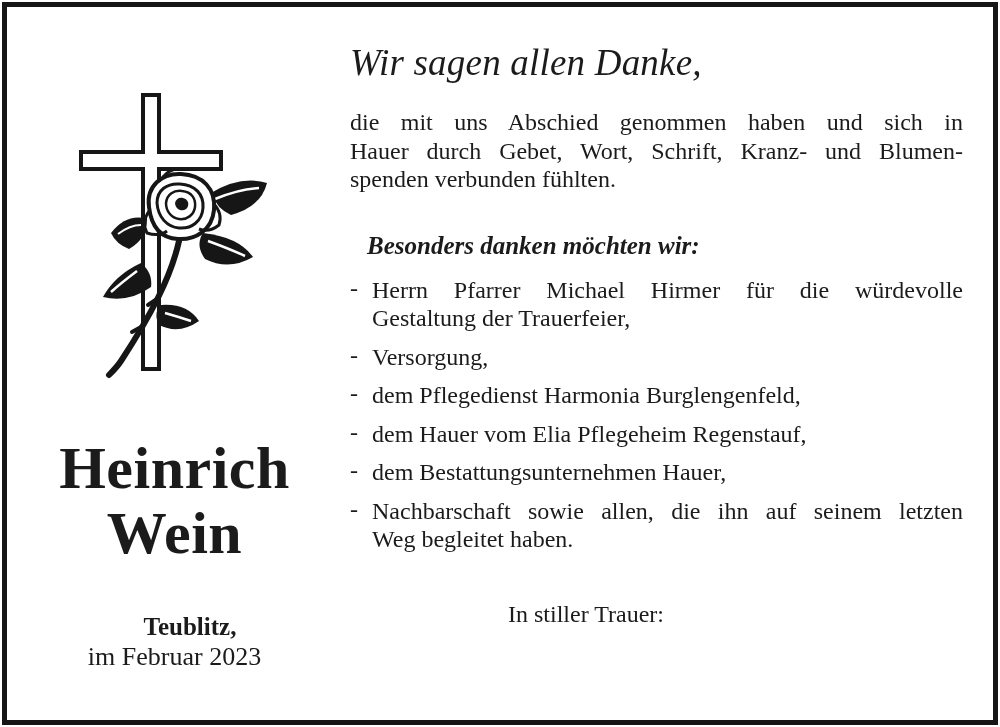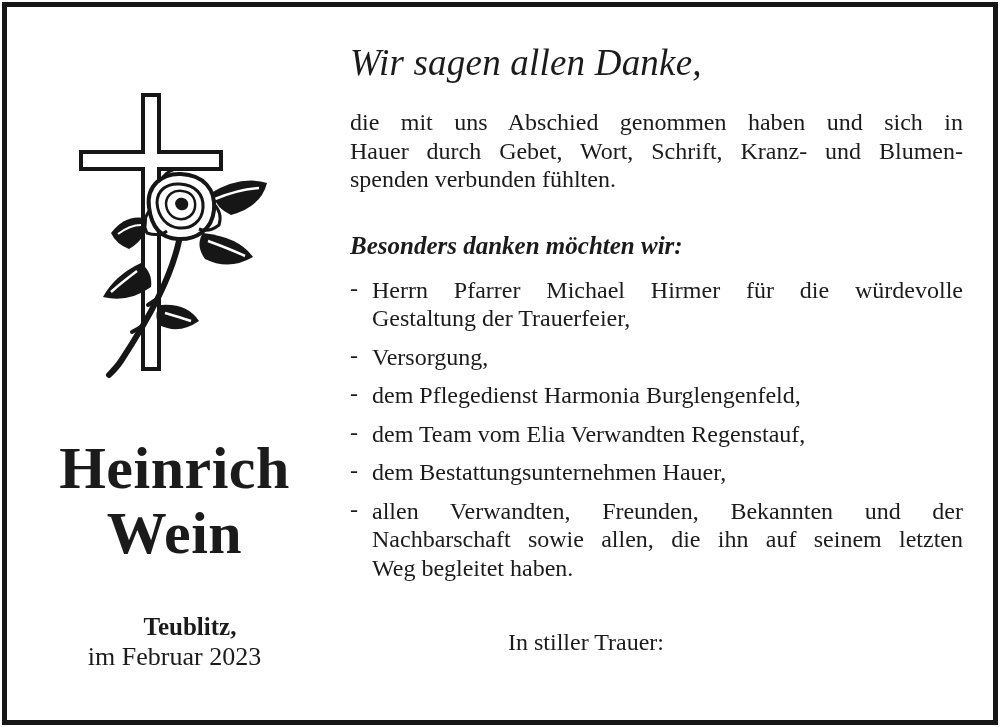--- a/index.html
+++ b/index.html
@@ -65,20 +65,21 @@
     font-size:24px;
     line-height:28.5px;
   }
   .jline{ text-align:justify; text-align-last:justify; }
   .thanks-heading{
     margin-top:37px;
     font-weight:bold;
     font-style:italic;
     font-size:25px;
     line-height:30px;
+    margin-left:17px;
   }
   .thanks-list{ margin-top:15px; }
   .li{
     position:relative;
     padding-left:22px;
     font-size:24px;
     line-height:28.5px;
     margin-bottom:10px;
   }
   .li .marker{
@@ -173,31 +174,30 @@
           <div>Versorgung,</div>
         </div>
 
         <div class="li">
           <span class="marker">-</span>
           <div>dem Pflegedienst Harmonia Burglengenfeld,</div>
         </div>
 
         <div class="li">
           <span class="marker">-</span>
-          <div>dem Team vom Elia Verwandten Regenstauf,</div>
+          <div>dem Hauer vom Elia Pflegeheim Regenstauf,</div>
         </div>
 
         <div class="li">
           <span class="marker">-</span>
           <div>dem Bestattungsunternehmen Hauer,</div>
         </div>
 
         <div class="li">
           <span class="marker">-</span>
-          <div class="jline">allen Verwandten, Freunden, Bekannten und der</div>
           <div class="jline">Nachbarschaft sowie allen, die ihn auf seinem letzten</div>
           <div>Weg begleitet haben.</div>
         </div>
 
       </div>
 
       <div class="closing">In stiller Trauer:</div>
 
 
     </div>

